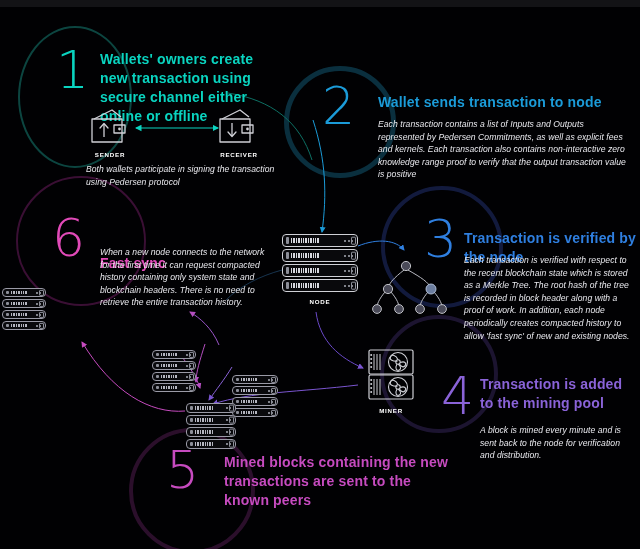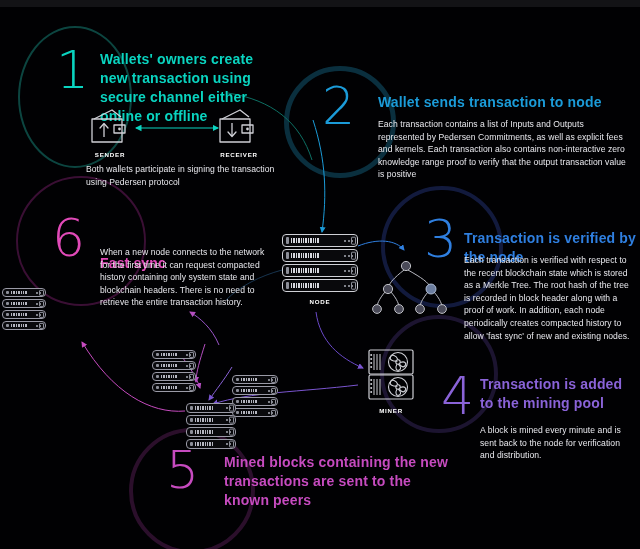--- a/index.html
+++ b/index.html
@@ -51,20 +51,21 @@
     line-height: 19px;
     letter-spacing: 0.15px;
   }
   .body {
     position: absolute;
     font-size: 8.6px;
     font-weight: 400;
     line-height: 12.6px;
     color: #e9e9ee;
     letter-spacing: 0.05px;
+    font-style: italic;
   }
   .cap {
     position: absolute;
     font-size: 6.2px;
     font-weight: 700;
     letter-spacing: 0.75px;
     color: #ffffff;
     text-align: center;
   }
 

